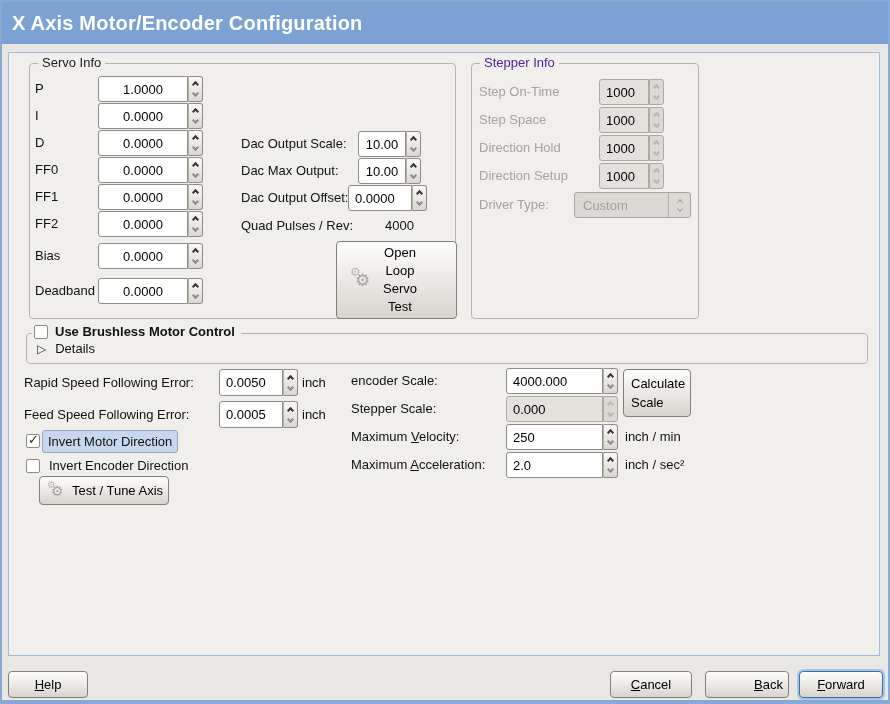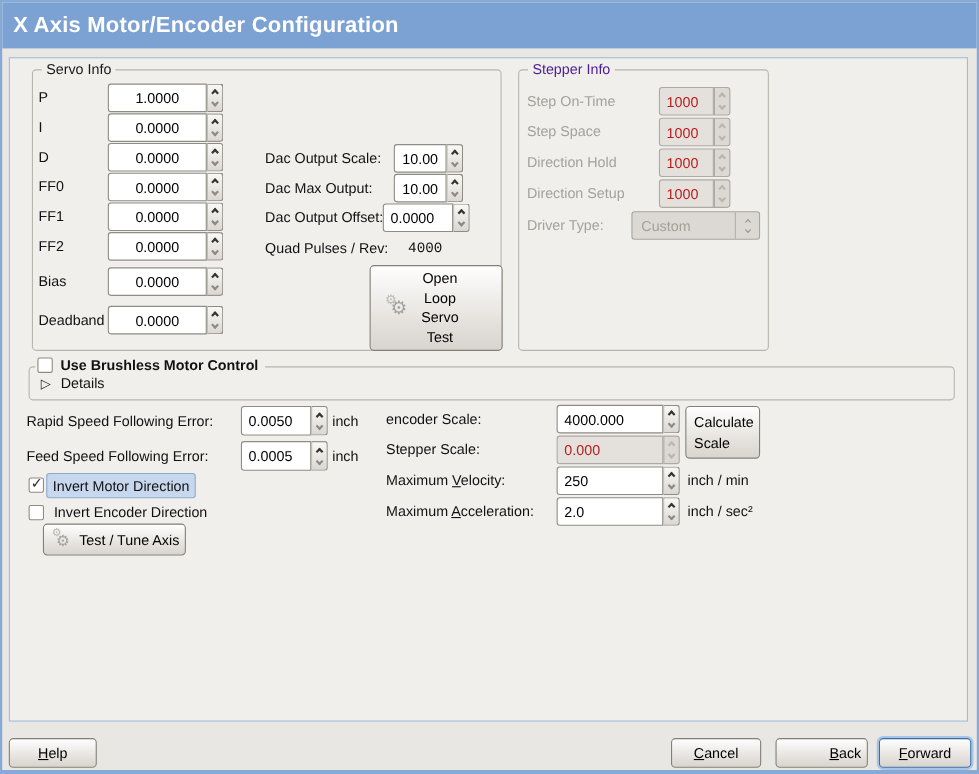--- a/index.html
+++ b/index.html
@@ -27,21 +27,21 @@
   .lb{position:absolute;font-size:13px;color:#111;white-space:nowrap;}
   .lb.dis{color:#a5a19b;}
   .bold{font-weight:bold;}
   .ul{text-decoration:underline;}
   .en{
     position:absolute;background:#ffffff;border:1px solid #8f8b85;
     border-radius:3px 0 0 3px;font-size:13px;color:#000;
     display:flex;align-items:center;padding:0 6px;white-space:nowrap;
   }
   .en.center{justify-content:center;padding:0;}
-  .en.dis{background:#e4e1dc;color:#b91c1c;border-color:#ada9a3;}
+  .en.dis{background:#e4e1dc;color:#000000;border-color:#ada9a3;}
   .spin{
     position:absolute;background:linear-gradient(#f9f8f6,#dbd8d3);
     border:1px solid #8f8b85;border-left:1px solid #b5b1ab;
     border-radius:0 3px 3px 0;
     display:flex;flex-direction:column;align-items:center;justify-content:center;gap:4px;
   }
   .spin.dis{background:#dcd9d4;border-color:#ada9a3;}
   .cu,.cd{display:block;width:5px;height:5px;border-left:2px solid #35342f;border-top:2px solid #35342f;}
   .cu{transform:rotate(45deg);}
   .cd{transform:rotate(225deg);border-color:#8d8a85;}
@@ -162,21 +162,21 @@
       </span>
 
     <div class="lb" style="left:232px;top:132px;line-height:26px;">Dac Output Offset:</div>
     <div class="en" style="left:339px;top:132px;width:64px;height:26px;">0.0000</div>
     <span class="spin" style="left:403px;top:132px;width:15px;height:26px;">
         <i class="cu"></i>
         <i class="cd"></i>
       </span>
 
     <div class="lb" style="left:232px;top:160px;line-height:26px;">Quad Pulses / Rev:</div>
-    <div class="lb" style="left:362px;top:160px;line-height:26px;font-family:Liberation Mono, monospace;">4000</div>
+    <div class="lb" style="left:376px;top:160px;line-height:26px;">4000</div>
 
     <div class="btn" style="left:327px;top:188px;width:121px;height:78px;justify-content:flex-start;padding-left:12px;gap:10px;">
       <span class="gears">
         <span class="g1">⚙</span>
         <span class="g2">⚙</span>
       </span>
       <span class="btnlines">
         <span style="display:block;">Open</span>
         <span style="display:block;">Loop</span>
         <span style="display:block;">Servo</span>

